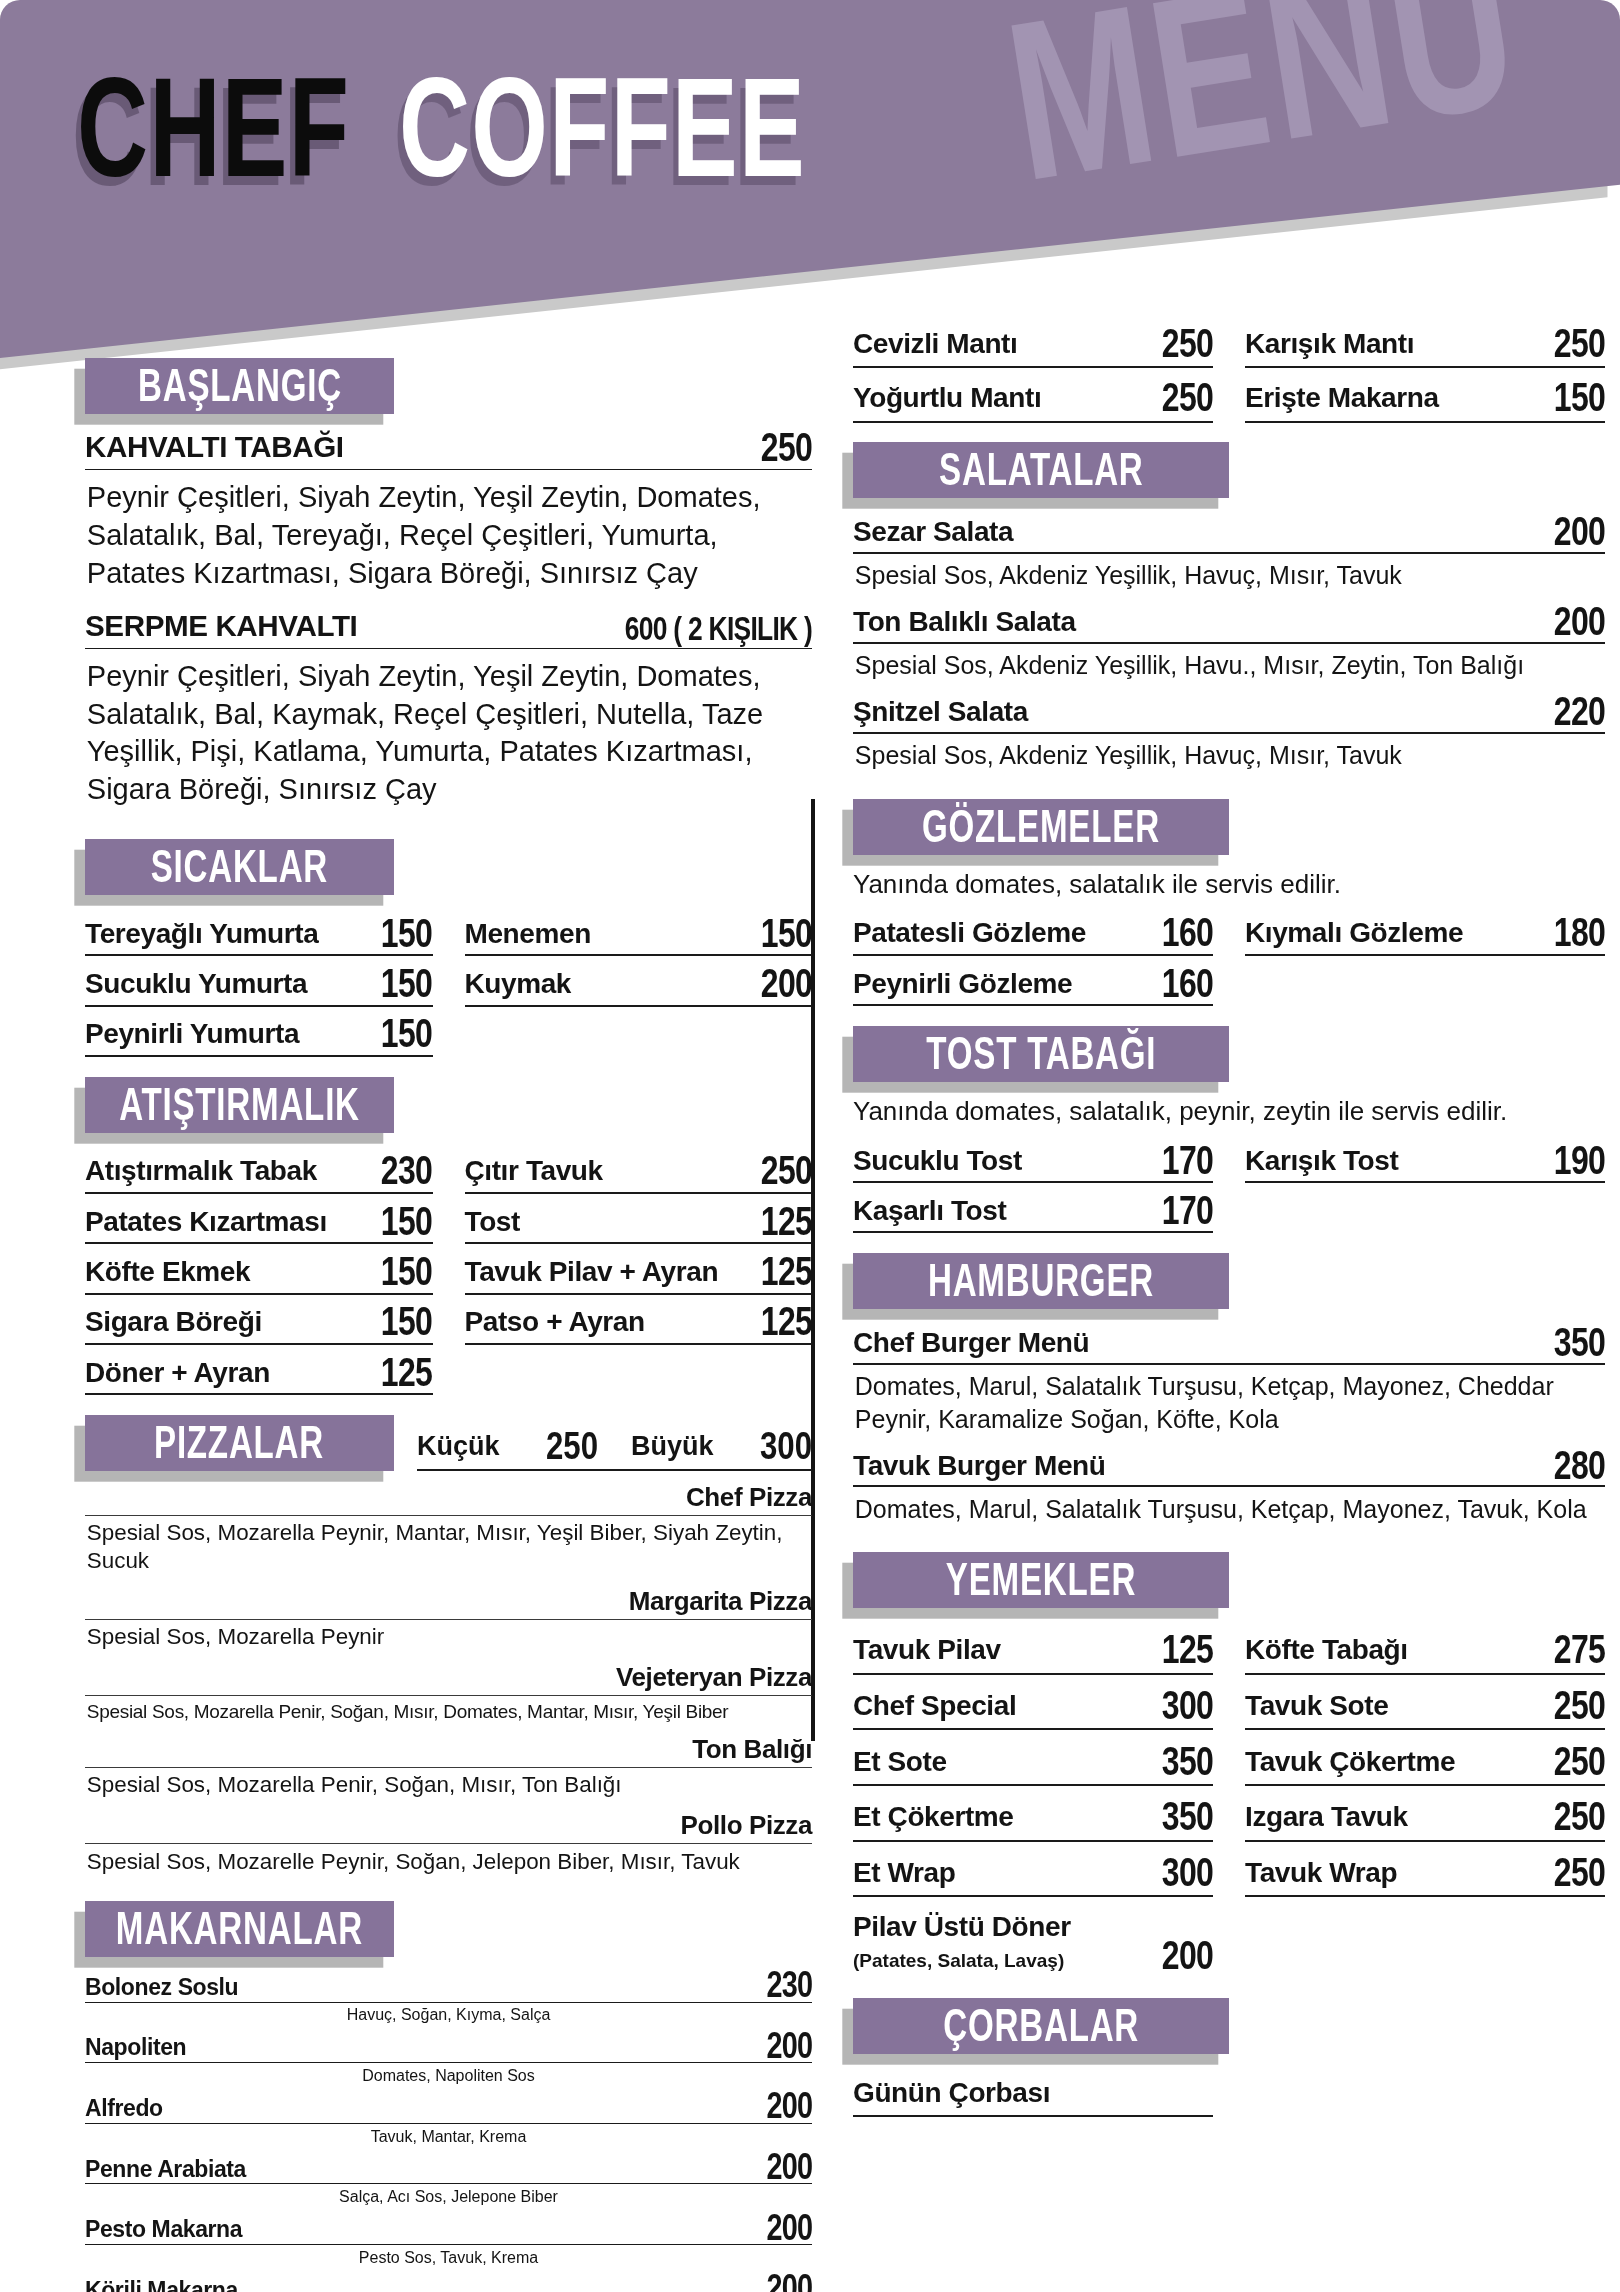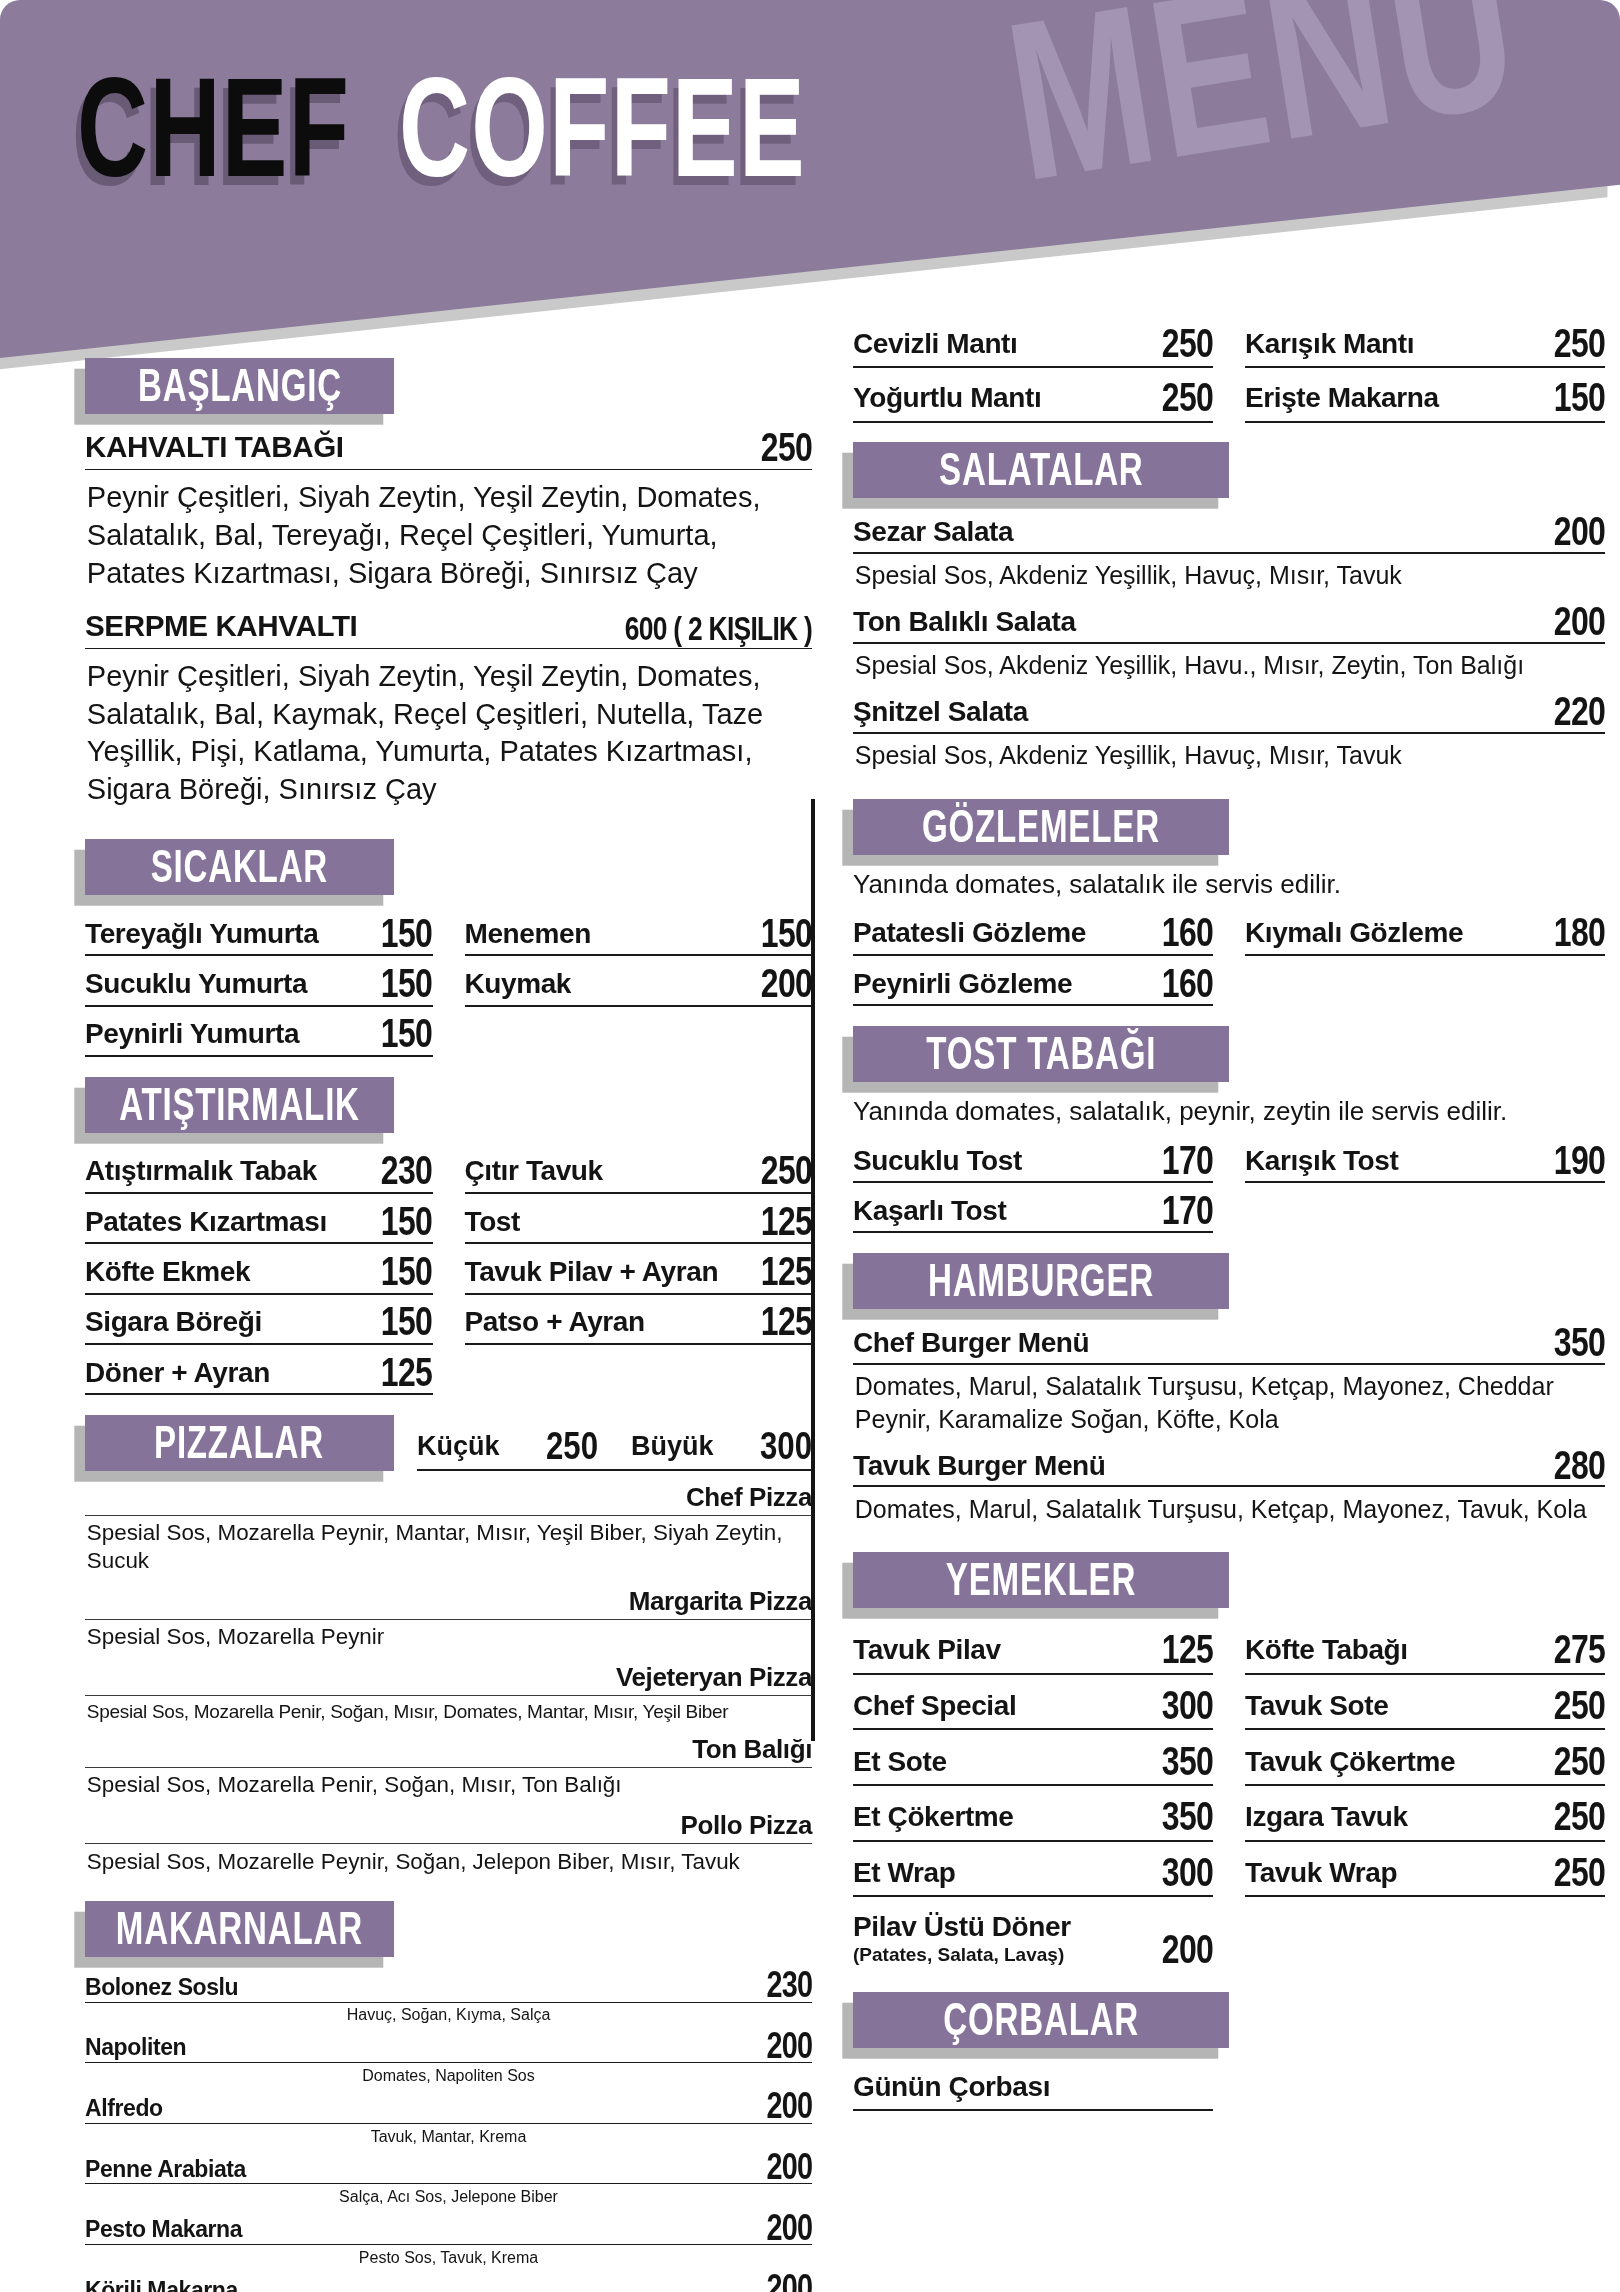--- a/index.html
+++ b/index.html
@@ -69,21 +69,21 @@
   .sec-compact .pr{font-size:36px;}
   .sec-compact .desc{font-size:16px;line-height:1.2;padding:2.7px 1.8px 3.6px;text-align:center;}
 
   
   .grid{display:flex;gap:32px;}
   .gcol{flex:1;min-width:0;}
   .gitem{display:flex;justify-content:space-between;align-items:flex-end;
         border-bottom:2.7px solid #1a1a1a;padding:9.9px 0 4.5px;}
   .gitem.no-rule{border-bottom:none;}
   .nmwrap{display:flex;flex-direction:column;}
-  .sub{font-weight:bold;font-size:19px;margin-top:1px;}
+  .sub{font-weight:bold;font-size:19px;margin-top:7px;}
   #sec-yemekler .gitem{padding:13.4px 0 6.3px;}
   #sec-manti .gitem{padding:12.5px 0 6.3px;text-align:center;}
   #sec-corbalar .gitem{padding:12.5px 0 6.3px;}
 </style>
 </head>
 <body>
 
 <div class="page">
   <div class="band-shadow"></div>
   <div class="band">

